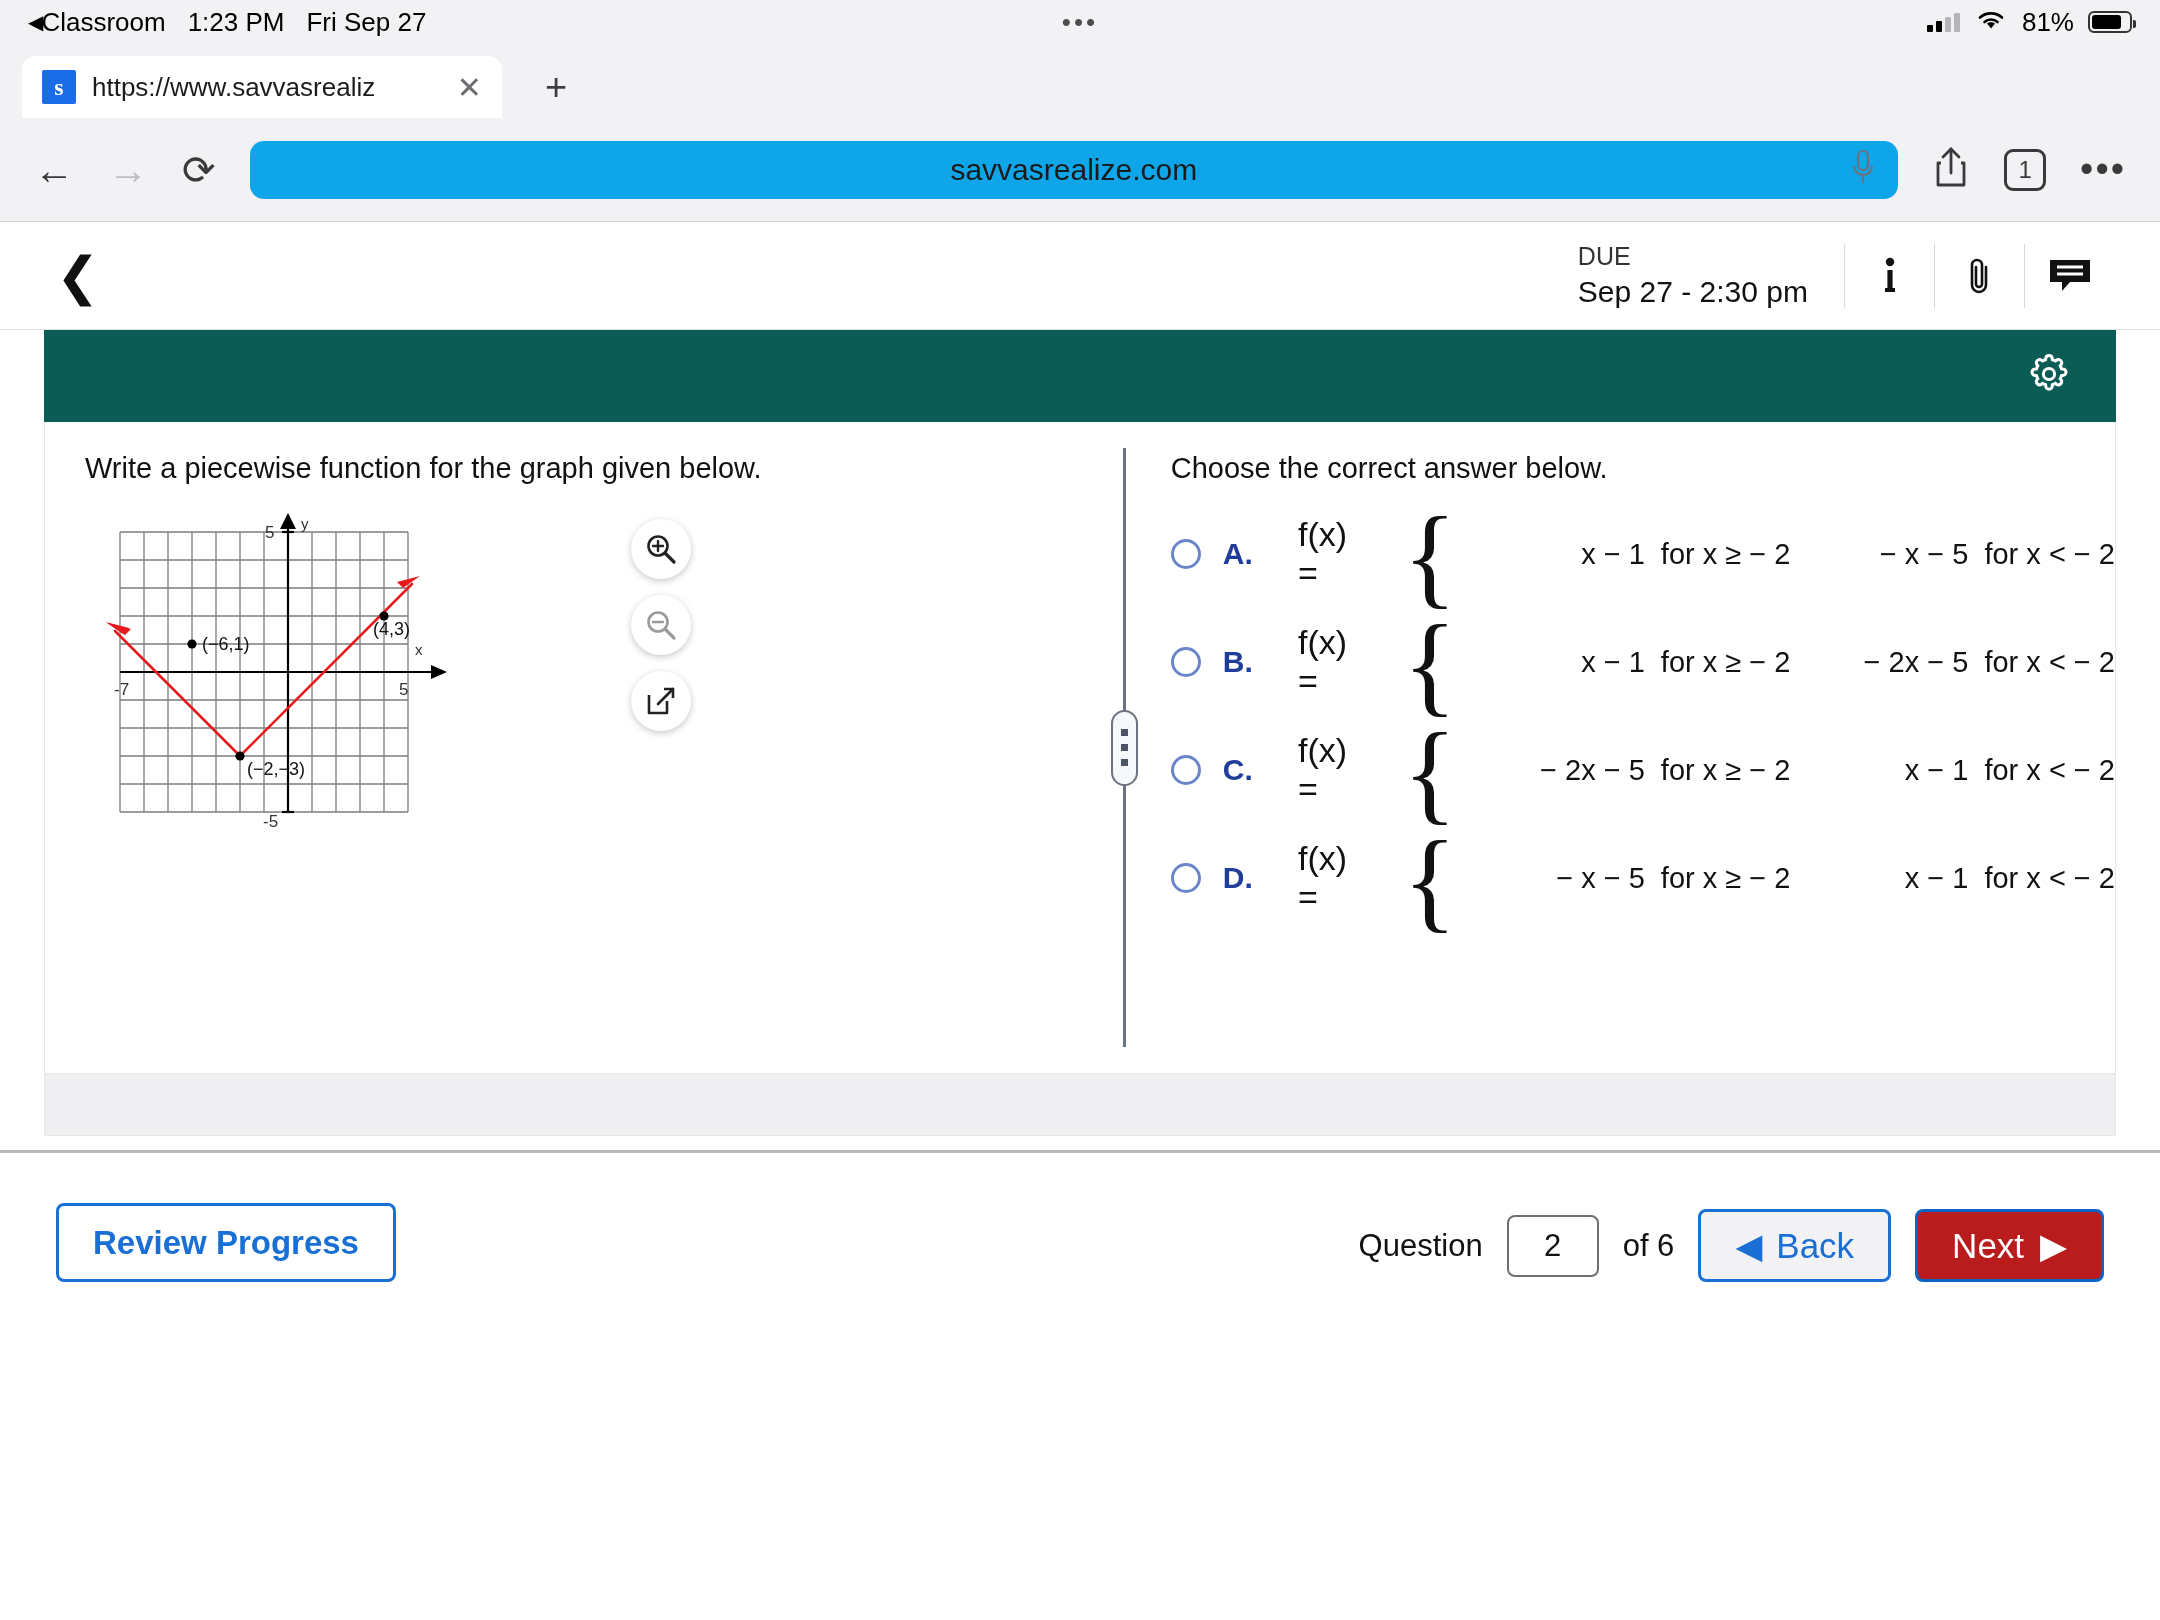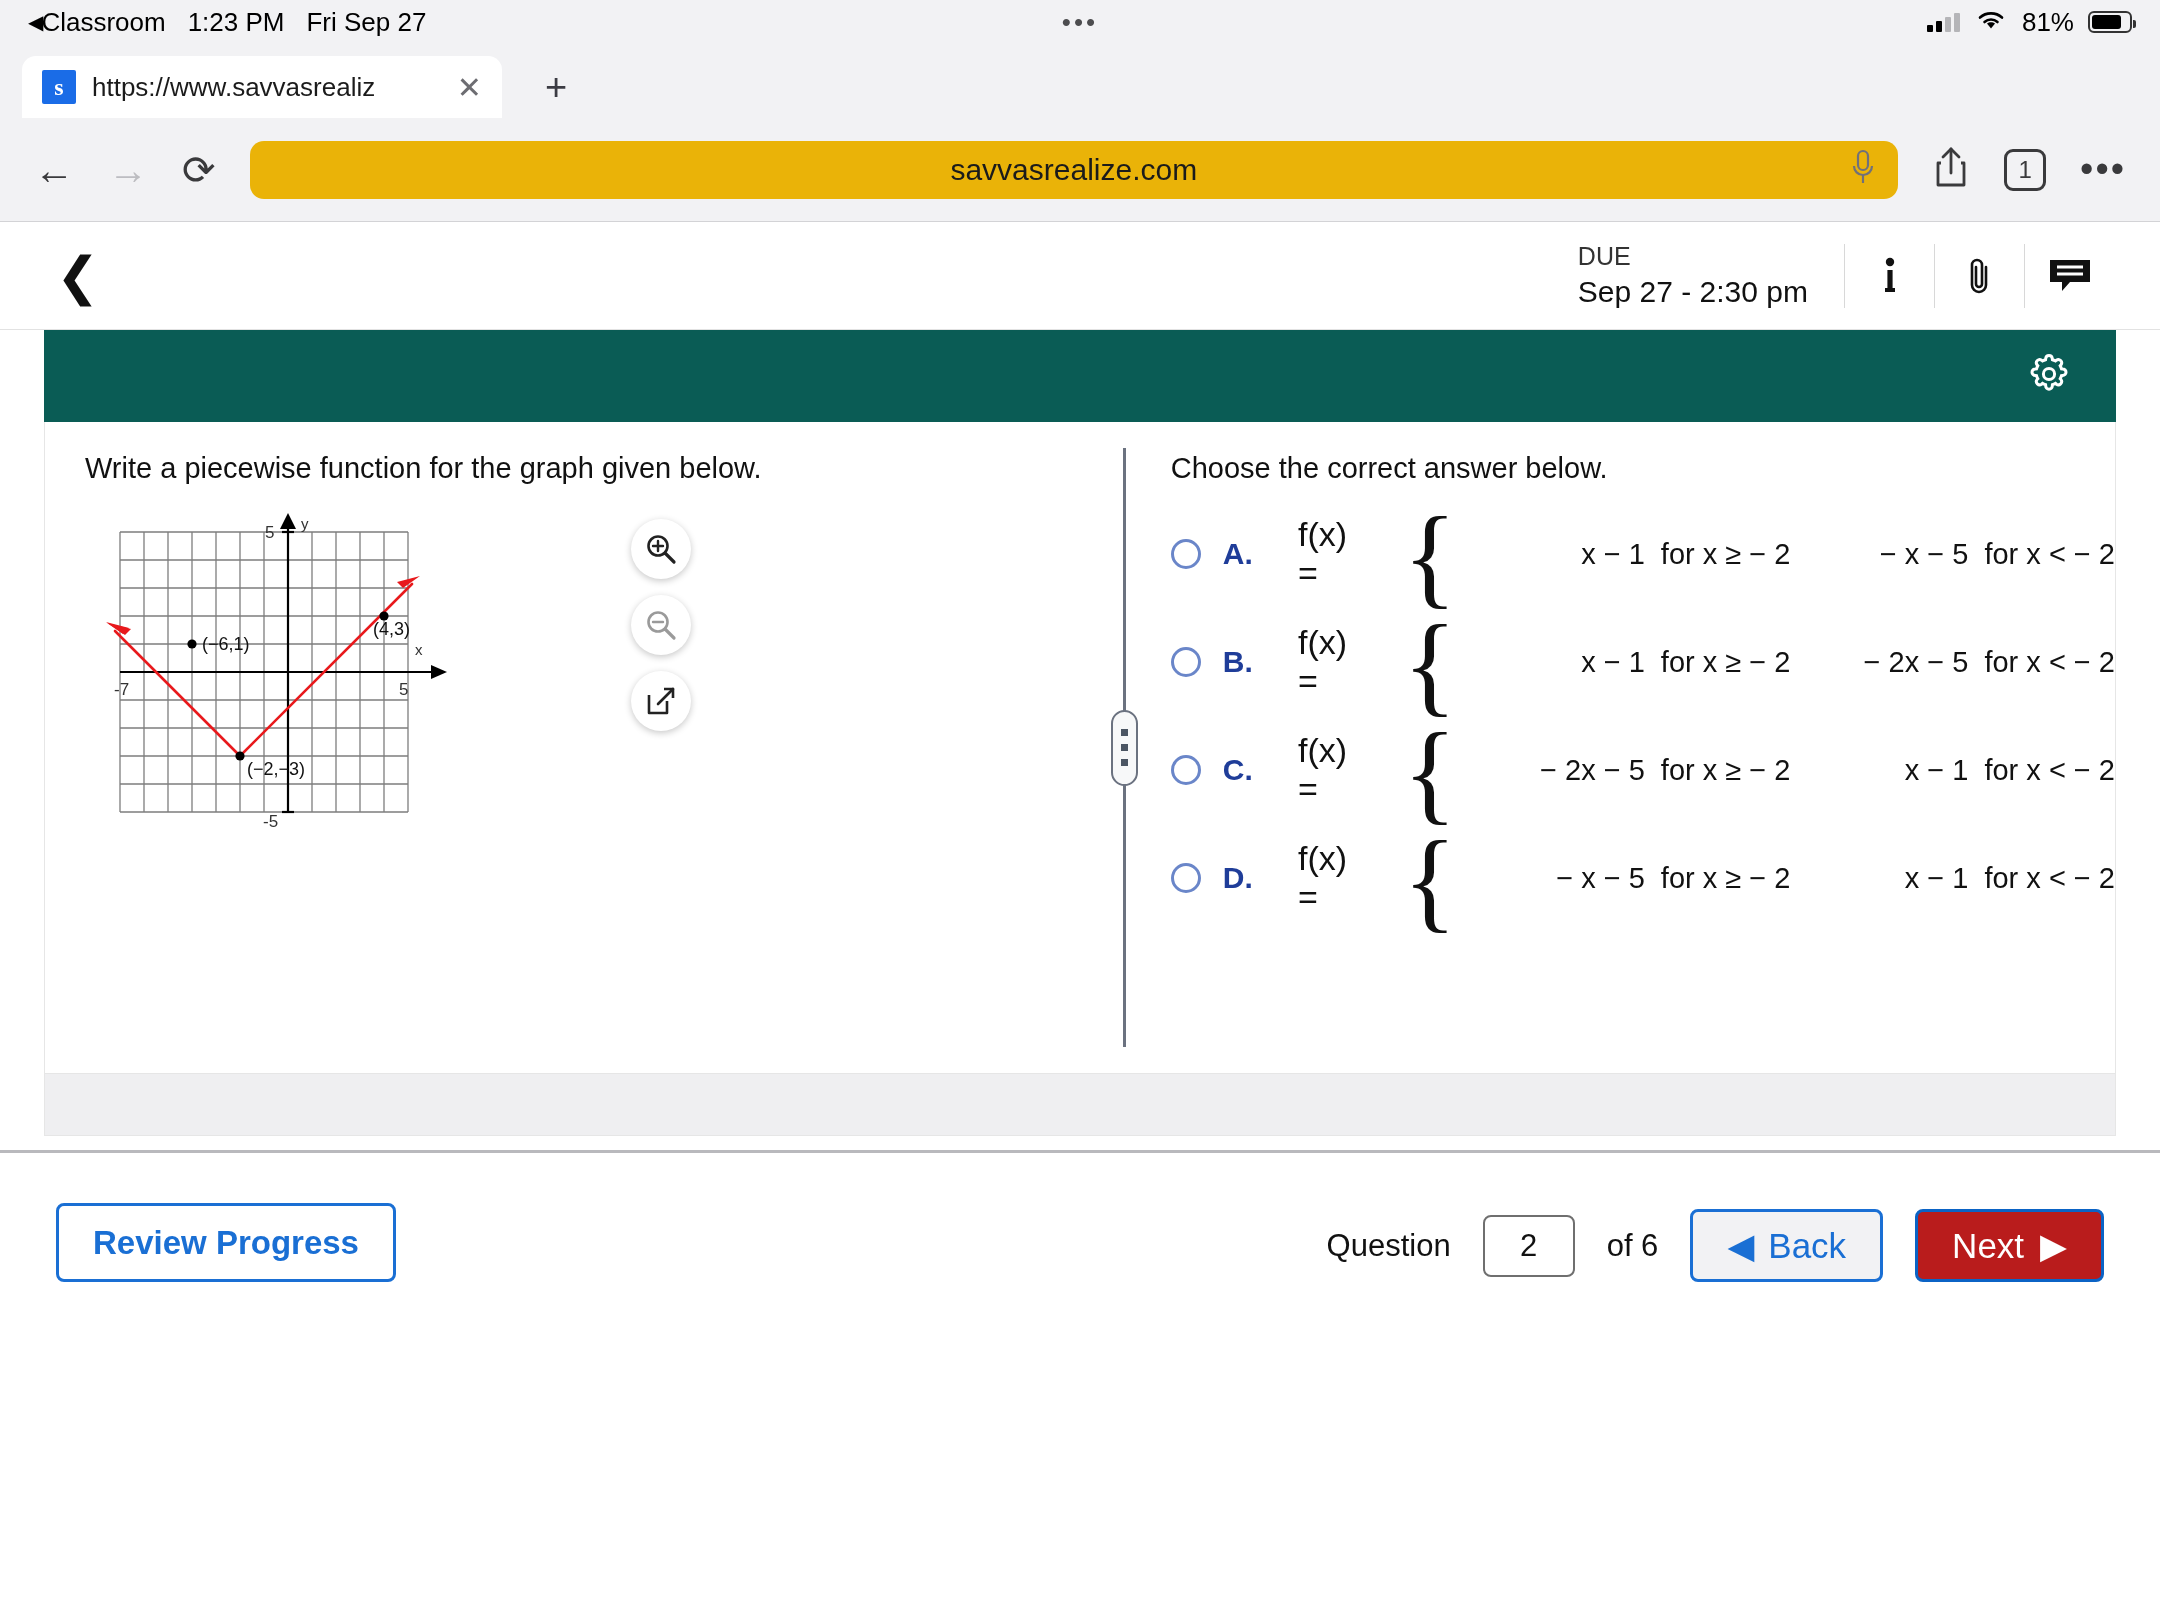--- a/index.html
+++ b/index.html
@@ -80,21 +80,21 @@
 
   
   .toolbar {
     height: 104px; background: #f2f2f4;
     display: flex; align-items: center; padding: 0 34px; gap: 34px;
     border-bottom: 1px solid #d3d3d6;
   }
   .nav-ico { font-size: 40px; color: #3a3a3c; line-height: 1; }
   .nav-ico.dim { color: #bdbdc1; }
   .urlbar {
-    flex: 1 1 auto; height: 58px; background: #eab308; border-radius: 14px;
+    flex: 1 1 auto; height: 58px; background: #0ea5e9; border-radius: 14px;
     display: flex; align-items: center; justify-content: center; position: relative;
   }
   .urlbar-text { font-size: 30px; color: #1b1b1b; }
   .mic { position: absolute; right: 22px; top: 50%; transform: translateY(-50%); }
   .tabcount {
     width: 42px; height: 42px; border: 3px solid #3a3a3c; border-radius: 9px;
     display:flex;align-items:center;justify-content:center;font-size:24px;color:#3a3a3c;
   }
   .dots { font-size: 38px; color: #3a3a3c; letter-spacing: 2px; line-height: 0.4; }
 
@@ -176,21 +176,21 @@
 
   
   .bottom-bar {
     height: 140px; display: flex; align-items: flex-end; padding: 11px 56px;
   }
   .review-btn {
     border: 3px solid #1a6fd4; border-radius: 8px; background: #fff;
     color: #1a6fd4; font-size: 33px; font-weight: 700;
     padding: 20px 34px; line-height: 1;
   }
-  .bottom-right { margin-left: auto; display: flex; align-items: center; gap: 32px; }
+  .bottom-right { margin-left: auto; display: flex; align-items: center; gap: 24px; }
   .q-label { font-size: 31px; color: #111; }
   .q-input {
     width: 92px; height: 62px; border: 2px solid #6f6f6f; border-radius: 8px;
     background: #fff; font-size: 31px; color: #111; text-align: center;
     font-family: "Liberation Sans", sans-serif;
   }
   .q-of { font-size: 31px; color: #111; }
   .back-btn {
     border: 3px solid #1a6fd4; border-radius: 8px; background: #f2f2f4;
     color: #1a6fd4; font-size: 35px; padding: 16px 34px; line-height: 1;

